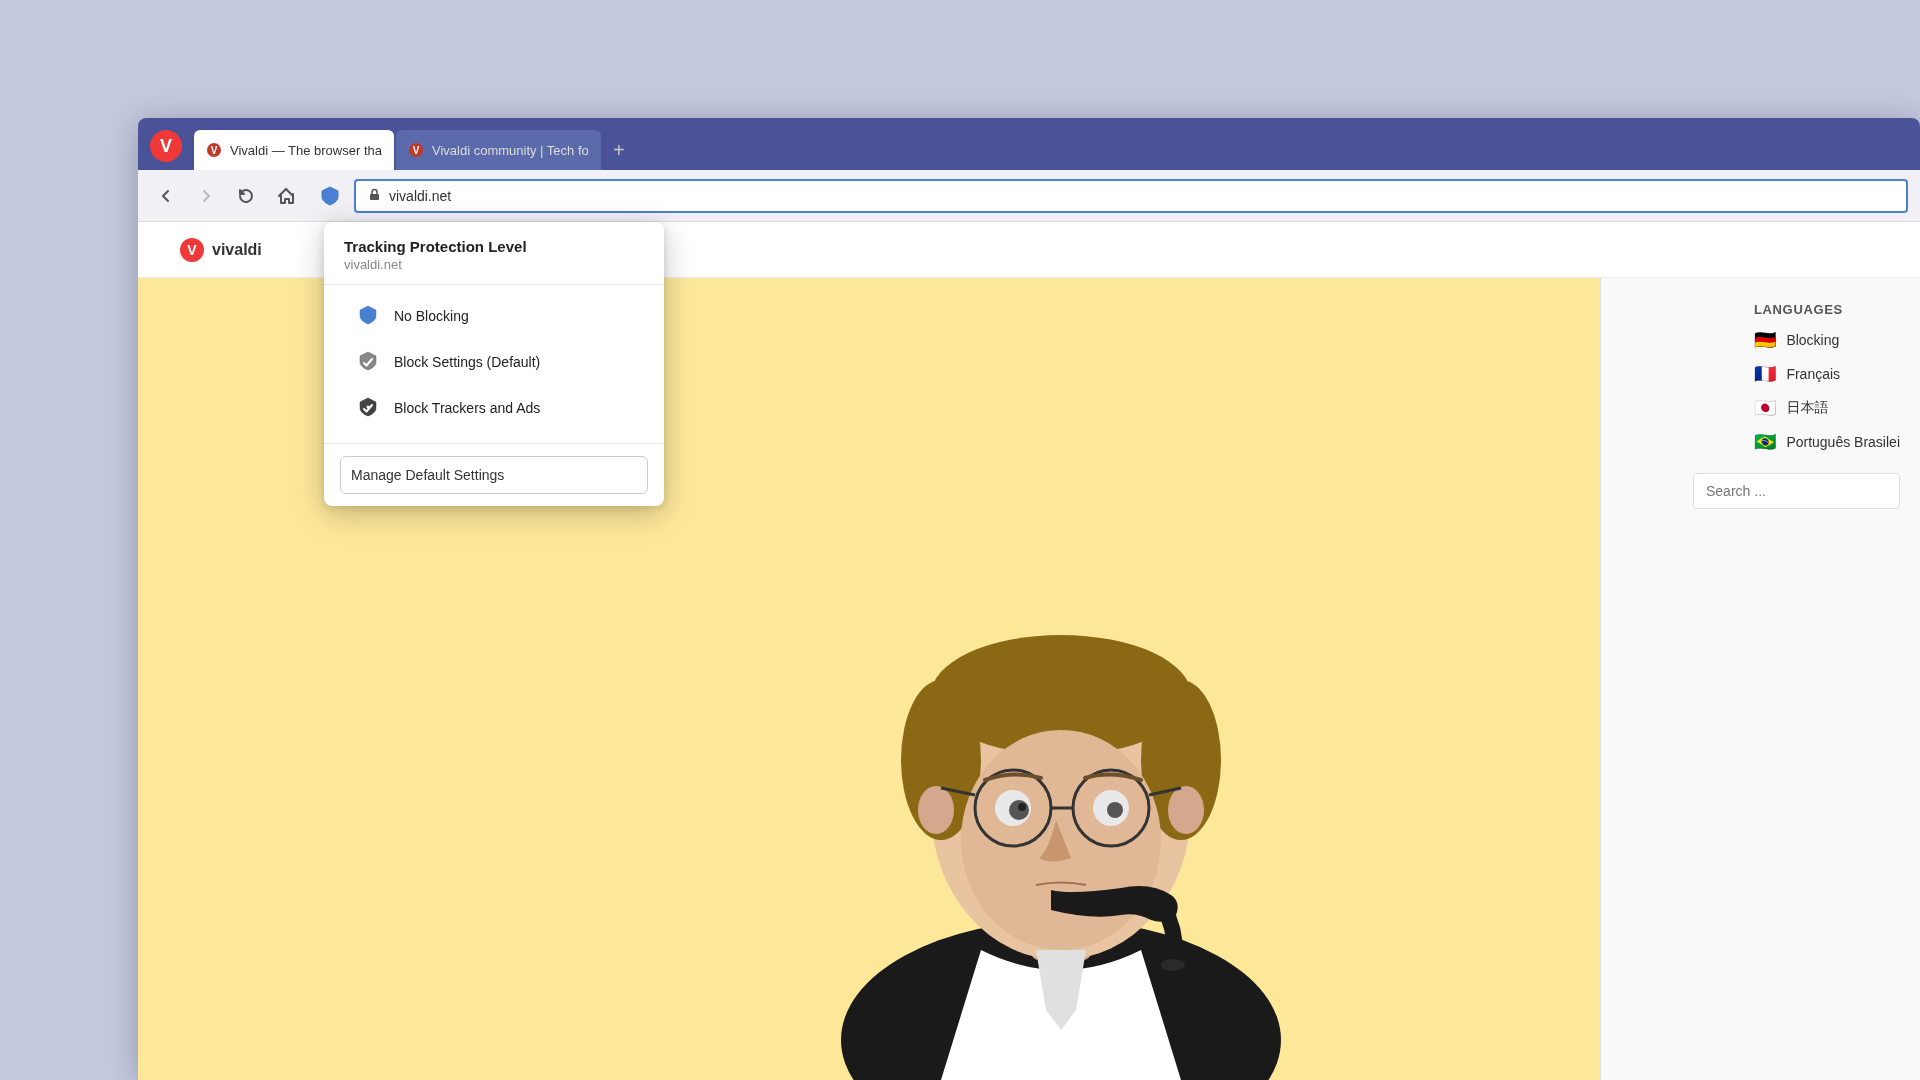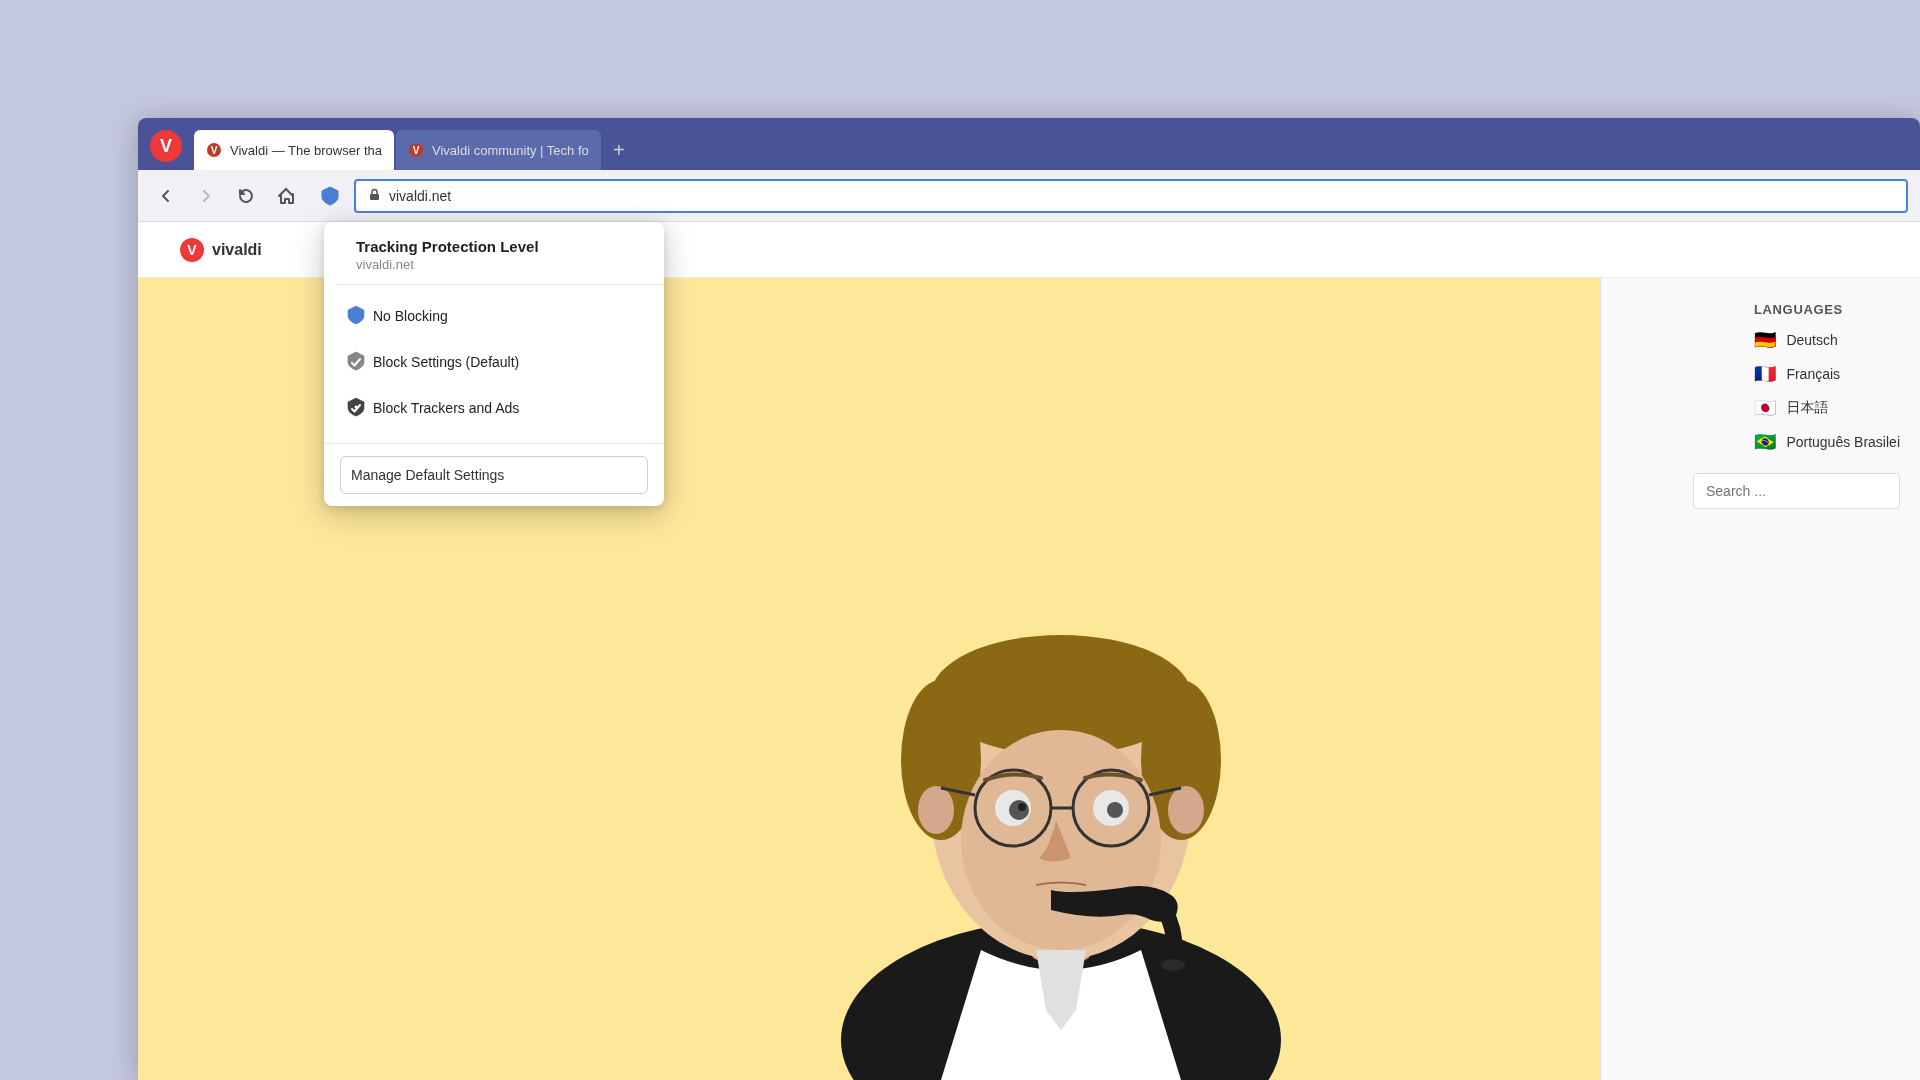--- a/index.html
+++ b/index.html
@@ -304,21 +304,20 @@
       background: #fff;
       border-radius: 8px;
       box-shadow: 0 8px 32px rgba(0,0,0,0.22), 0 2px 8px rgba(0,0,0,0.12);
       z-index: 100;
       overflow: hidden;
     }
 
     .dropdown-header {
       padding: 16px 20px 12px;
       border-bottom: 1px solid #e8e8e8;
-      margin-left: 12px;
     }
 
     .dropdown-title {
       font-size: 15px;
       font-weight: 600;
       color: #222;
       margin-bottom: 2px;
     }
 
     .dropdown-subtitle {
@@ -326,22 +325,22 @@
       color: #888;
     }
 
     .dropdown-options {
       padding: 8px 0;
     }
 
     .dropdown-option {
       display: flex;
       align-items: center;
-      gap: 5px;
-      padding: 11px 20px;
+      gap: 14px;
+      padding: 11px 32px;
       cursor: pointer;
       font-size: 14px;
       color: #222;
     }
 
     .dropdown-divider {
       height: 1px;
       background: #e8e8e8;
       margin: 4px 0;
     }
@@ -514,21 +513,21 @@
         </div>
       </div>
 
       <div class="sidebar">
 
         <div class="sidebar-section">
           <div class="sidebar-section-title">LANGUAGES</div>
           <div class="language-list">
             <div class="language-item">
               <span class="flag">🇩🇪</span>
-              <span>Deutsch</span>
+              <span>Blocking</span>
             </div>
             <div class="language-item">
               <span class="flag">🇫🇷</span>
               <span>Français</span>
             </div>
             <div class="language-item">
               <span class="flag">🇯🇵</span>
               <span>日本語</span>
             </div>
             <div class="language-item">

